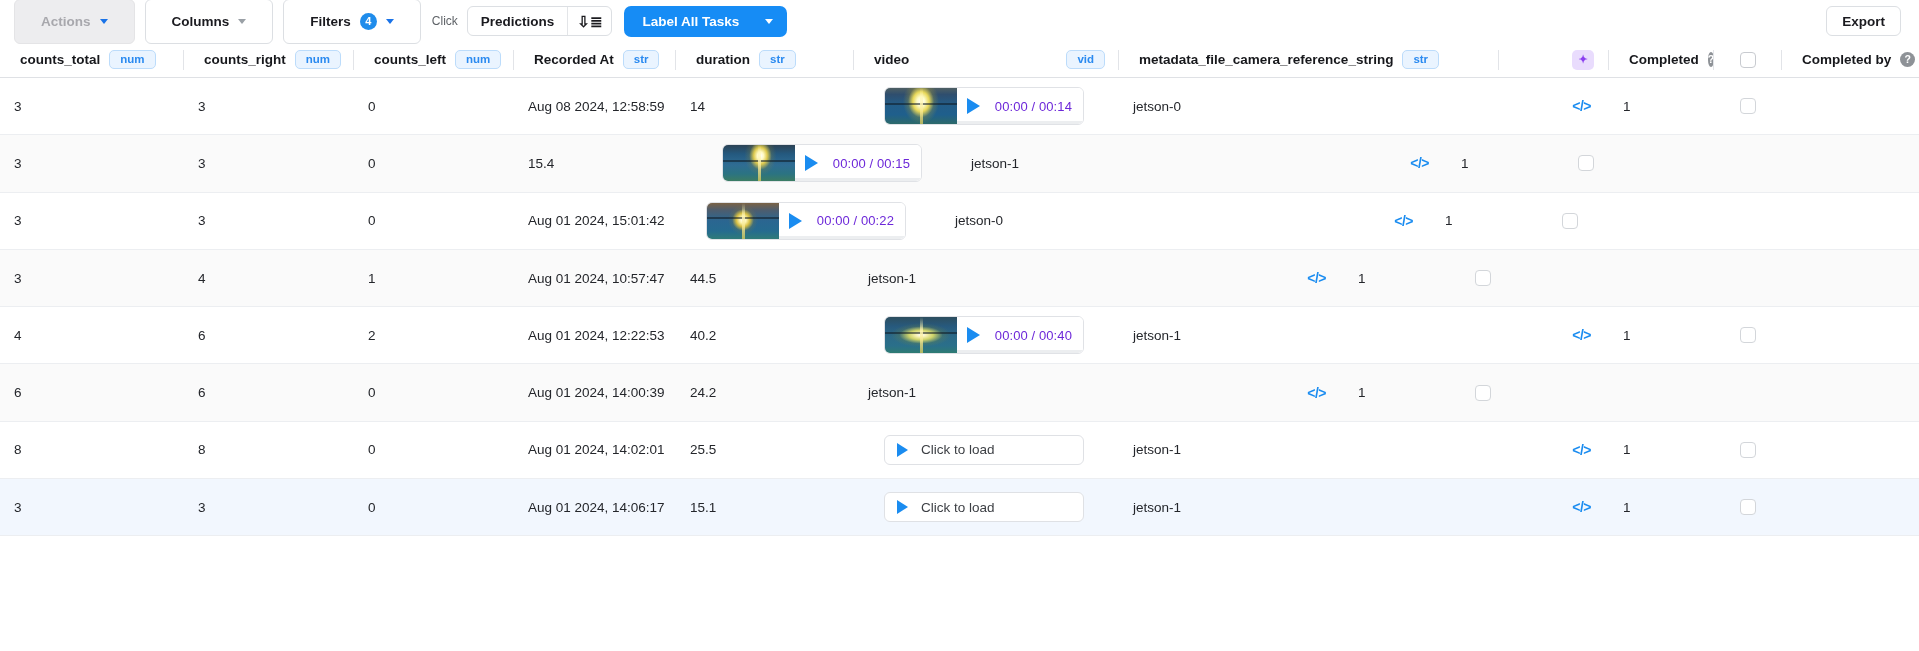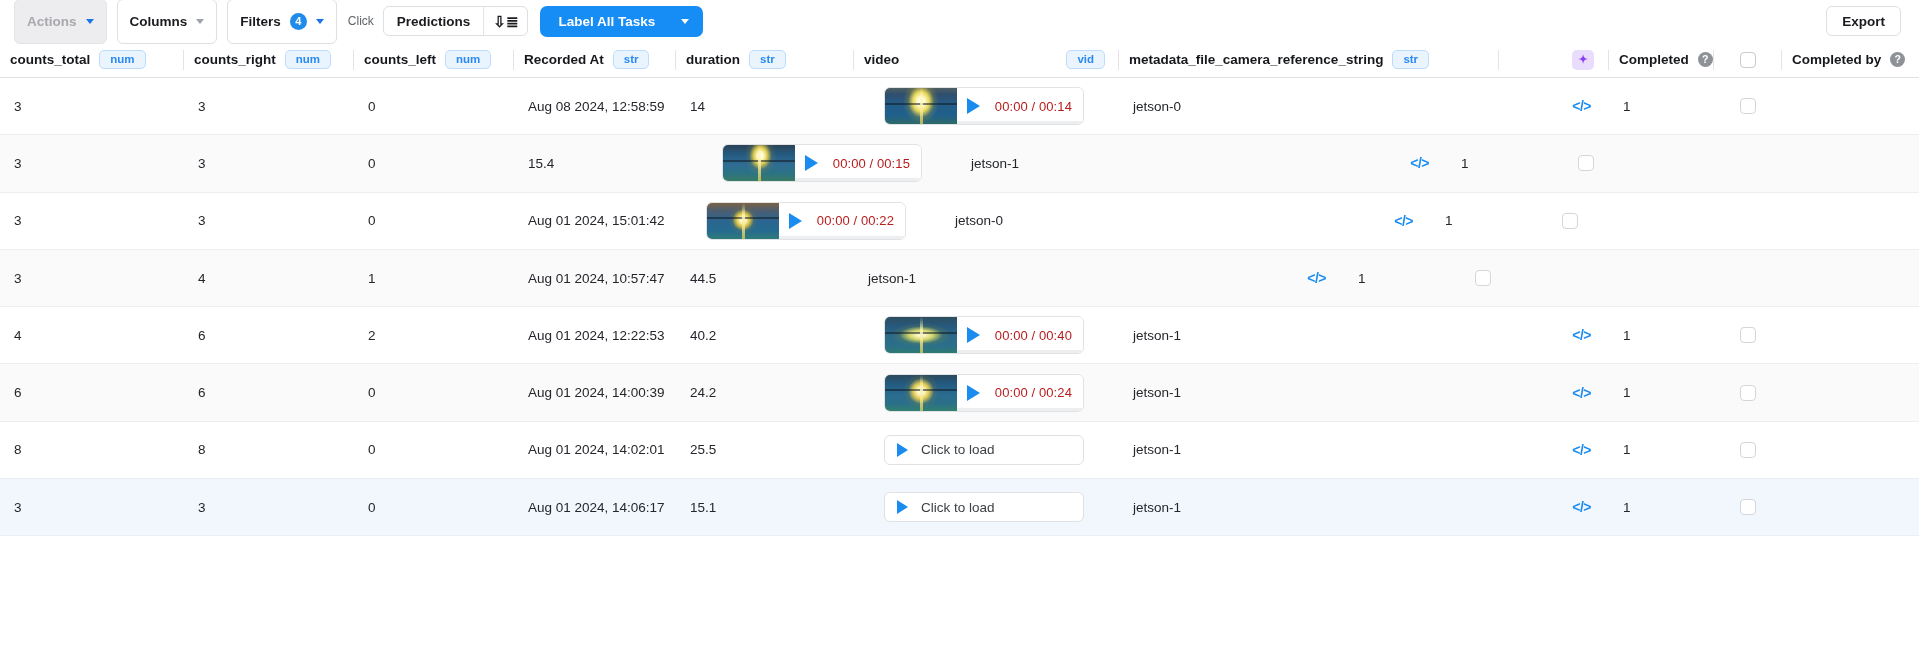--- a/index.html
+++ b/index.html
@@ -21,21 +21,21 @@
     background: #ffffff;
   }
   .btn {
     height: 45px;
     border: 1px solid #dcdfe3;
     border-radius: 6px;
     background: #ffffff;
     display: flex;
     align-items: center;
     gap: 9px;
-    padding: 0 12px;
+    padding: 0 26px;
     font-size: 13.5px;
     font-weight: 700;
     color: #1a1a1f;
     white-space: nowrap;
     cursor: pointer;
     user-select: none;
   }
   .btn.disabled {
     background: #ededef;
     border-color: #e4e4e6;
@@ -123,21 +123,21 @@
   }
   .hcell {
     display: flex;
     align-items: center;
     gap: 9px;
     font-size: 13.5px;
     font-weight: 700;
     color: #17181c;
     height: 36px;
     position: relative;
-    padding-left: 10px;
+    padding-left: 20px;
     white-space: nowrap;
   }
   .hcell::after {
     content: "";
     position: absolute;
     right: 0; top: 8px; bottom: 8px;
     width: 1px;
     background: #e2e4e8;
   }
   .hcell.nosep::after { display: none; }
@@ -253,21 +253,21 @@
   }
   .play-tri {
     width: 0; height: 0;
     border-top: 8px solid transparent;
     border-bottom: 8px solid transparent;
     border-left: 13px solid #1a8cf0;
   }
   .vtime {
     margin-left: auto;
     font-size: 13px;
-    color: #b91c1c;
+    color: #6d28d9;
     letter-spacing: 0.1px;
   }
   .vtrack {
     position: absolute;
     left: 0; right: 0; bottom: 0;
     height: 3px;
     background: #eceef0;
   }
   .loadbtn {
     width: 200px;
@@ -581,30 +581,20 @@
         </div>
         <div class="cell" style="width: 160px;">
           <span>0</span>
         </div>
         <div class="cell" style="width: 162px;">
           <span>Aug 01 2024, 14:00:39</span>
         </div>
         <div class="cell" style="width: 178px;">
           <span>24.2</span>
         </div>
-        <div class="cell" style="width: 265px; padding-left: 30px;">
-          <div class="vplayer">
-            <div class="vthumb t5"></div>
-            <div class="vbody">
-              <div class="play-tri"></div>
-              <div class="vtime">00:00 / 00:24</div>
-              <div class="vtrack"></div>
-            </div>
-          </div>
-        </div>
         <div class="cell" style="width: 380px;">
           <span>jetson-1</span>
         </div>
         <div class="cell" style="width: 110px; justify-content: flex-end; padding-right: 18px;">
           <span class="codeicon">&lt;/&gt;</span>
         </div>
         <div class="cell" style="width: 105px;">
           <span>1</span>
         </div>
         <div class="cell" style="width: 68px; justify-content: center; padding-left: 0px;">

